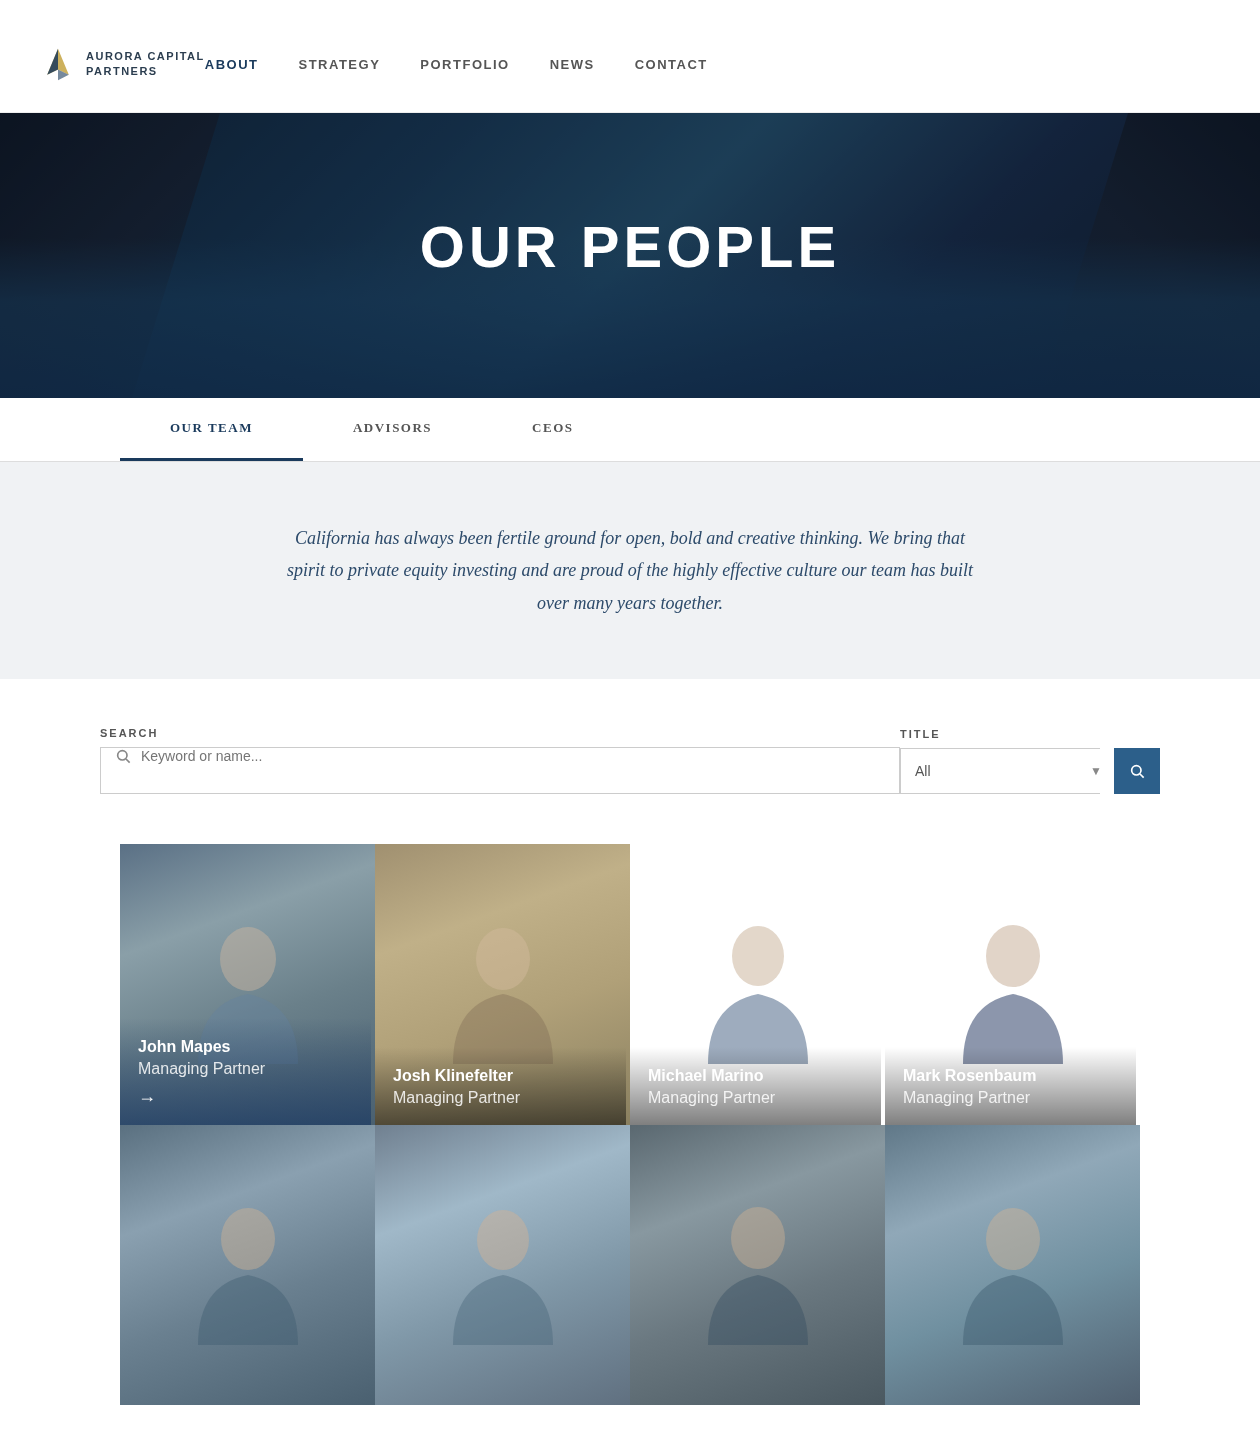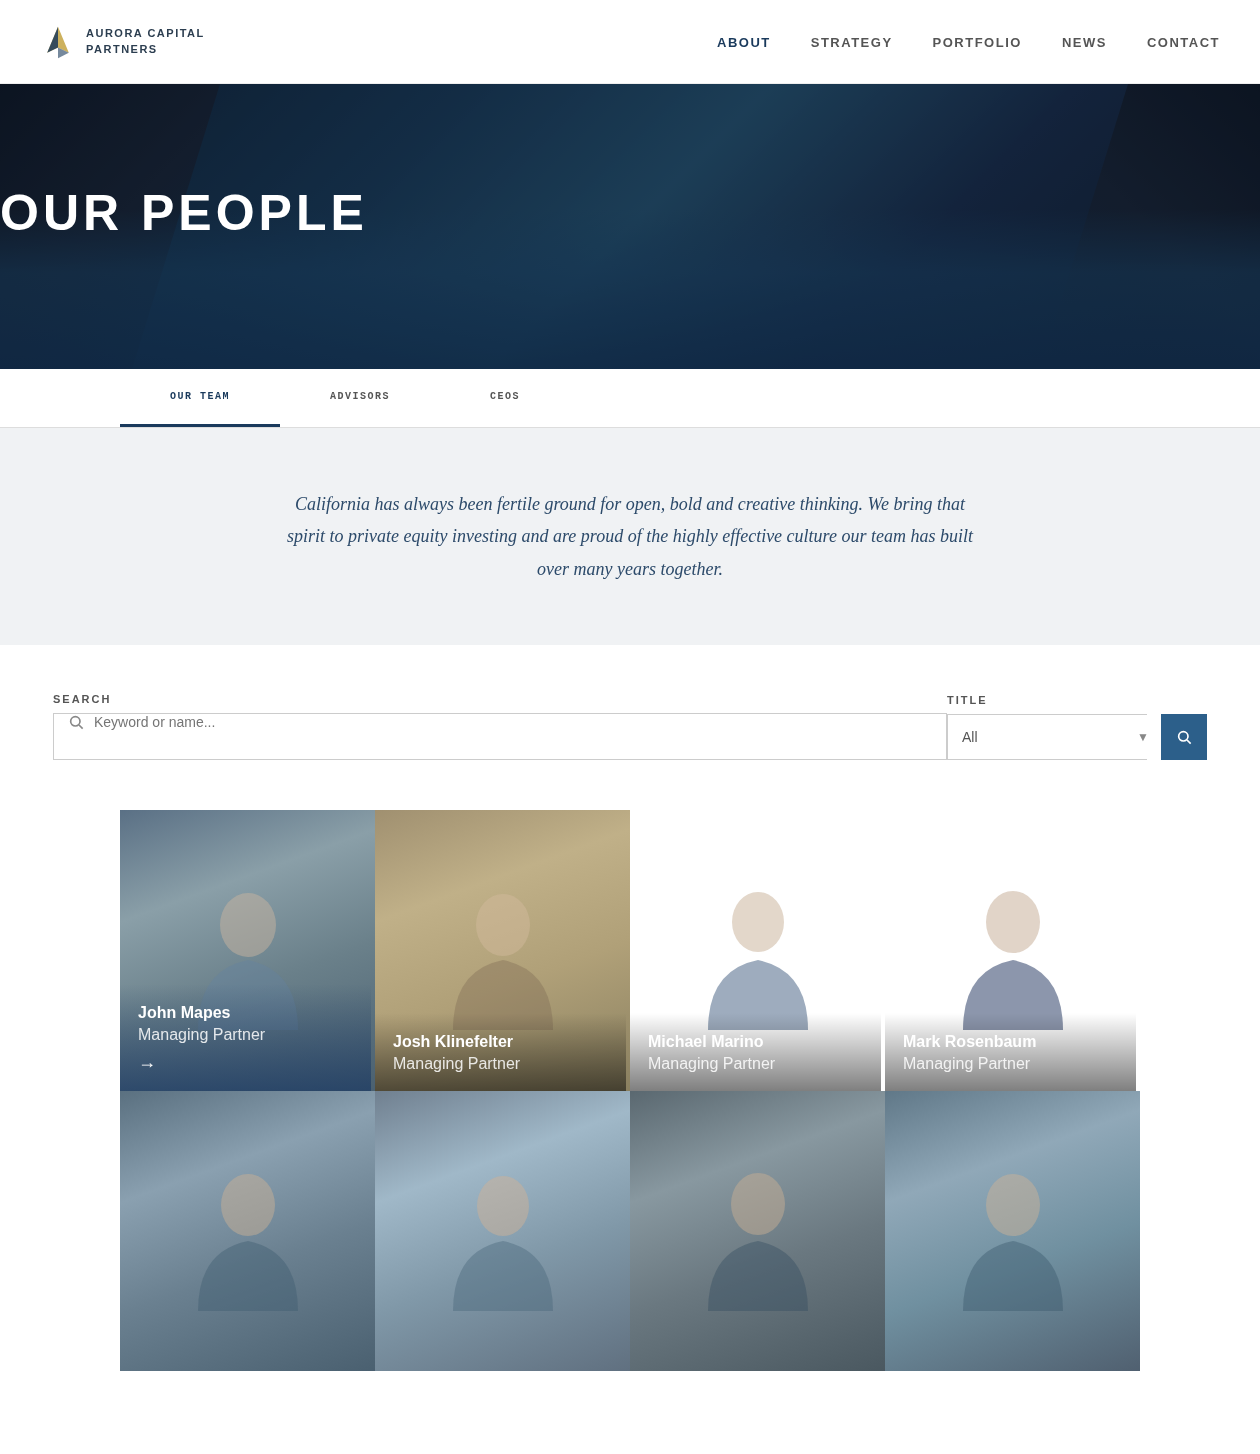--- a/index.html
+++ b/index.html
@@ -2,27 +2,27 @@
 <html><head>
   <meta charset="utf-8">
   <style>
     * { margin: 0; padding: 0; box-sizing: border-box; }
     body { font-family: 'Georgia', serif; background: #fff; color: #333; }
 
     
     .navbar {
       display: flex;
       align-items: center;
-      justify-content: space-between;
       padding: 0 40px;
-      height: 84px;
+      height: 97px;
       background: #fff;
       border-bottom: 1px solid #eee;
       position: relative;
       z-index: 10;
+      margin-top: 16px;
     }
     .logo {
       display: flex;
       align-items: center;
       gap: 10px;
     }
     .logo-icon {
       width: 36px;
       height: 36px;
     }
@@ -91,43 +91,44 @@
       right: 0;
       top: 0;
       width: 220px;
       height: 100%;
       background: linear-gradient(225deg, #0d1520 0%, #1a2535 50%, transparent 100%);
       clip-path: polygon(40% 0, 100% 0, 100% 100%, 0 100%);
     }
     .hero-title {
       position: relative;
       z-index: 2;
+      text-align: center;
       padding-top: 100px;
       font-family: Arial, sans-serif;
-      font-size: 50px;
+      font-size: 58px;
       font-weight: 900;
       letter-spacing: 4px;
       text-transform: uppercase;
       color: #fff;
     }
 
     
     .tabs-bar {
       background: #fff;
       border-bottom: 1px solid #ddd;
     }
     .tabs-inner {
       display: flex;
       max-width: 1020px;
       margin: 0 auto;
     }
     .tab-item {
       padding: 22px 50px;
-      font-family: Liberation Mono, monospace;
-      font-size: 10px;
+      font-family: Liberation Serif, serif;
+      font-size: 13px;
       font-weight: 700;
       letter-spacing: 1.5px;
       text-transform: uppercase;
       color: #555;
       cursor: pointer;
       border-bottom: 3px solid transparent;
       position: relative;
     }
     .tab-item.active {
       color: #1a3a5c;
@@ -144,21 +145,21 @@
       max-width: 700px;
       margin: 0 auto;
       font-size: 18px;
       line-height: 1.8;
       color: #2c4a6a;
       font-style: italic;
     }
 
     
     .search-section {
-      padding: 40px 53px 30px;
+      padding: 40px 100px 30px;
       background: #fff;
     }
     .search-row {
       display: flex;
       align-items: flex-end;
       gap: 0;
     }
     .search-group {
       flex: 1;
     }

